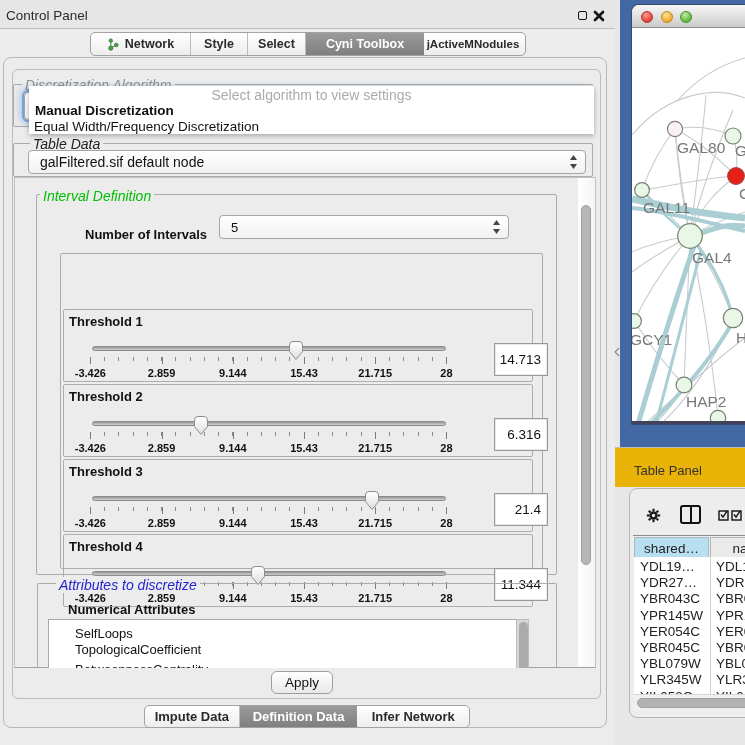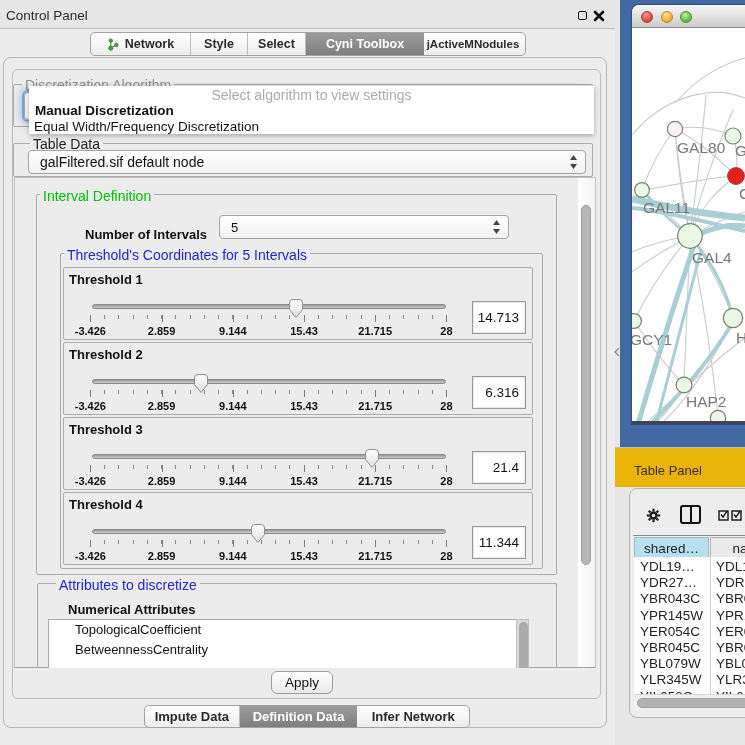--- a/index.html
+++ b/index.html
@@ -14,37 +14,37 @@
 .seg .s{position:relative;height:100%;display:flex;align-items:center;justify-content:center;
  font-size:12.5px;font-weight:bold;color:#2a2a2a;border-right:1px solid #bdbdbd;}
 .seg .s:last-child{border-right:none;}
 .seg .sel{background:linear-gradient(#9b9b9b,#7f7f7f);color:#fff;border-right:none;text-align:right;}
 #toptabs{left:90px;top:32px;width:436px;height:24px;}
 #bottabs{left:144px;top:705px;width:326px;height:23px;font-size:13px;}
 
 #boxA{left:3px;top:57px;width:604px;height:671px;border:1px solid #b7b7b7;border-radius:8px;}
 
 .gb{border:1px solid #ababab;border-radius:2px;}
-.gbt{position:absolute;background:#ececec;font-size:14px;padding:0 3px;white-space:nowrap;}
+.gbt{position:absolute;background:#ececec;font-size:14px;padding:0 3px;white-space:nowrap;font-style:italic;}
 
 .combo{border:1px solid #a5a5a5;border-radius:4px;background:linear-gradient(#ffffff,#f1f1f1);
  font-size:13px;color:#111;}
 .combo .cv{position:absolute;left:11px;top:50%;transform:translateY(-50%);}
 .arr{position:absolute;right:7px;top:50%;transform:translateY(-50%);width:9px;height:14px;}
 
-.tp{left:63px;width:470px;height:73px;border:1px solid #adadad;border-radius:2px;}
+.tp{left:63px;width:470px;height:73px;border:1px solid #adadad;border-radius:2px;margin-top:42px;}
 .tp .lbl{position:absolute;left:5px;top:4px;font-size:13px;font-weight:bold;color:#111;}
 .track{position:absolute;left:28px;top:36px;width:354px;height:5px;border-radius:3px;
  background:linear-gradient(#969696,#cfcfcf);border:1px solid #8b8b8b;}
 .ticks-min{position:absolute;left:26px;top:47px;width:357px;height:4px;
  background:repeating-linear-gradient(90deg,#8a8a8a 0,#8a8a8a 1px,transparent 1px,transparent 14.24px);}
 .tickM{position:absolute;top:47px;width:1px;height:7px;background:#7a7a7a;}
 .tl{position:absolute;top:56.5px;width:60px;margin-left:-30px;text-align:center;font-size:11px;font-weight:bold;color:#111;}
 .thumb{position:absolute;top:31px;margin-left:-8px;}
-.vf{position:absolute;left:408px;top:33px;width:54px;height:33px;background:#fff;border:1px solid #999;
+.vf{position:absolute;left:430px;top:33px;width:54px;height:33px;background:#fff;border:1px solid #999;
  box-shadow:inset 0 0 0 1px #e8e8e8;font-size:13.5px;color:#111;text-align:right;line-height:31px;padding-right:6px;}
 
 #popup{left:29px;top:86px;width:565px;height:48px;background:#fff;border-radius:0;
  box-shadow:0 2px 5px rgba(0,0,0,0.28);z-index:30;}
 
 #numlist{left:48px;top:619px;width:481px;height:49px;background:#fff;border:1px solid #a9a9a9;border-bottom:none;
  font-size:13px;color:#111;overflow:hidden;}
 #numlist div{padding-left:26px;height:20px;line-height:20px;}
 
 .sbtrack{background:linear-gradient(90deg,#ffffff,#f4f4f4);}
@@ -127,21 +127,20 @@
   <div class="abs" style="left:85px;top:227px;font-size:13px;font-weight:bold;color:#111;">Number of Intervals</div>
   <div class="abs combo" style="left:219px;top:215px;width:290px;height:24px;">
     <span class="cv">5</span>
     <svg class="arr" viewBox="0 0 9 14">
         <path d="M4.5 0 L8 5 H1 Z" fill="#444"></path>
         <path d="M4.5 14 L1 9 H8 Z" fill="#444"></path>
       </svg>
   </div>
 
   <div class="abs gb" style="left:60px;top:253px;width:483px;height:316px;"></div>
-  <div class="abs gbt" style="left:64px;top:247px;color:#2424d4;">Threshold's Coordinates for 5 Intervals</div>
 
   <div id="thresholds">
       <div class="abs tp" style="top:267px;">
     <div class="lbl">Threshold 1</div>
     <div class="track"></div>
     <div class="ticks-min"></div>
         <div class="tickM" style="left:26.4px;"></div>
         <div class="tickM" style="left:97.6px;"></div>
         <div class="tickM" style="left:168.8px;"></div>
         <div class="tickM" style="left:240.00000000000003px;"></div>
@@ -247,20 +246,21 @@
   </div>
     </div>
 
   <div class="abs sbtrack" style="left:578px;top:178px;width:17px;height:489px;"></div>
   <div class="abs sbthumb" style="left:581px;top:205px;width:10px;height:360px;"></div>
 
   <div class="abs gb" style="left:37px;top:583px;width:520px;height:85px;border-bottom:none;"></div>
   <div class="abs gbt" style="left:56px;top:577px;color:#2424d4;">Attributes to discretize</div>
   <div class="abs" style="left:68px;top:602px;font-size:13px;font-weight:bold;color:#111;">Numerical Attributes</div>
   <div class="abs" id="numlist">
+    <div style="padding-top:4px;">SelfLoops</div>
     <div>TopologicalCoefficient</div>
     <div>BetweennessCentrality</div>
   </div>
   <div class="abs" style="left:516px;top:619px;width:13px;height:49px;background:#d8d8d8;border:1px solid #bdbdbd;border-bottom:none;"></div>
   <div class="abs" style="left:518.5px;top:622px;width:9px;height:46px;background:#ababab;border-radius:5px 5px 0 0;"></div>
 
   <div class="abs" id="apply">Apply</div>
 
   <div class="abs seg" id="bottabs">
     <div class="s" style="width:95px;font-size:inherit;">Impute Data</div>

